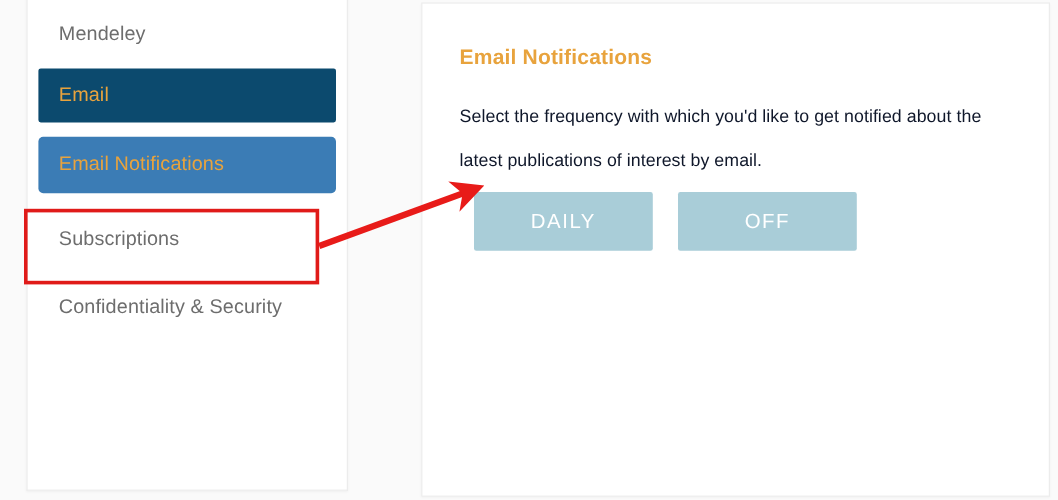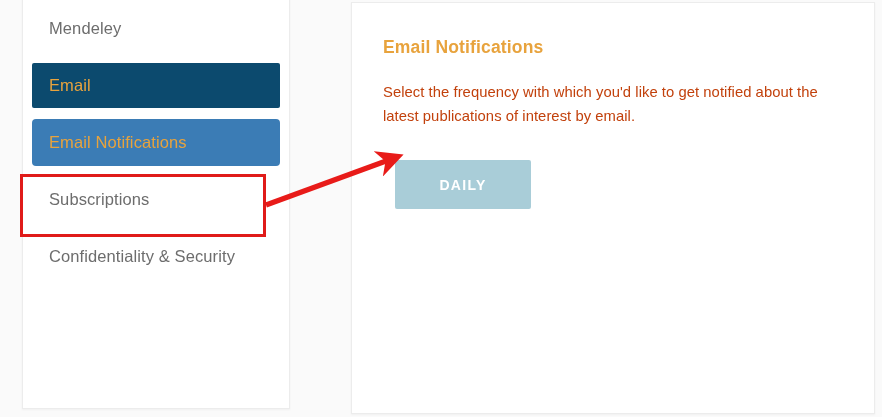--- a/index.html
+++ b/index.html
@@ -65,21 +65,20 @@
     margin: 0 9px 0 9px;
     padding-left: 17px;
     border-radius: 4px;
     height: 47px;
   }
 
   
   .nav-slot {
     height: 57px;
     display: flex;
-    align-items: center;
   }
   .nav-slot > .nav-item { width: 100%; }
 
   
   #content-panel {
     position: absolute;
     left: 351px;
     top: 2px;
     width: 524px;
     height: 412px;
@@ -96,42 +95,42 @@
     color: #e8a33d;
     letter-spacing: 0.15px;
   }
 
   #content-description {
     position: absolute;
     left: 31px;
     top: 77px;
     width: 470px;
     font-size: 14.8px;
-    line-height: 24px;
-    color: #c2410c;
+    line-height: 36px;
+    color: #0f172a;
     letter-spacing: 0.05px;
   }
 
   #frequency-buttons {
     position: absolute;
     left: 43px;
     top: 157px;
     display: flex;
     gap: 21px;
   }
 
   .freq-button {
-    width: 136px;
+    width: 149px;
     height: 49px;
     background: #a9cdd8;
     border: none;
     border-radius: 2px;
     color: #ffffff;
-    font-size: 14px;
-    font-weight: bold;
+    font-size: 17px;
+    font-weight: normal;
     letter-spacing: 1.3px;
     font-family: "Liberation Sans", sans-serif;
     cursor: pointer;
     display: flex;
     align-items: center;
     justify-content: center;
   }
 
   
   #annotation-layer {
@@ -193,20 +192,21 @@
 </div>
 
 <div id="content-panel">
 
   <h2 id="content-heading">Email Notifications</h2>
 
   <p id="content-description">Select the frequency with which you'd like to get notified about the latest publications of interest by email.</p>
 
   <div id="frequency-buttons">
     <button class="freq-button">DAILY</button>
+    <button class="freq-button">OFF</button>
   </div>
 
 </div>
 
 <div id="annotation-layer">
 
   <div id="annotation-box"></div>
 
   <svg width="882" height="417" style="position:absolute;left:0;top:0;">
     <defs>

